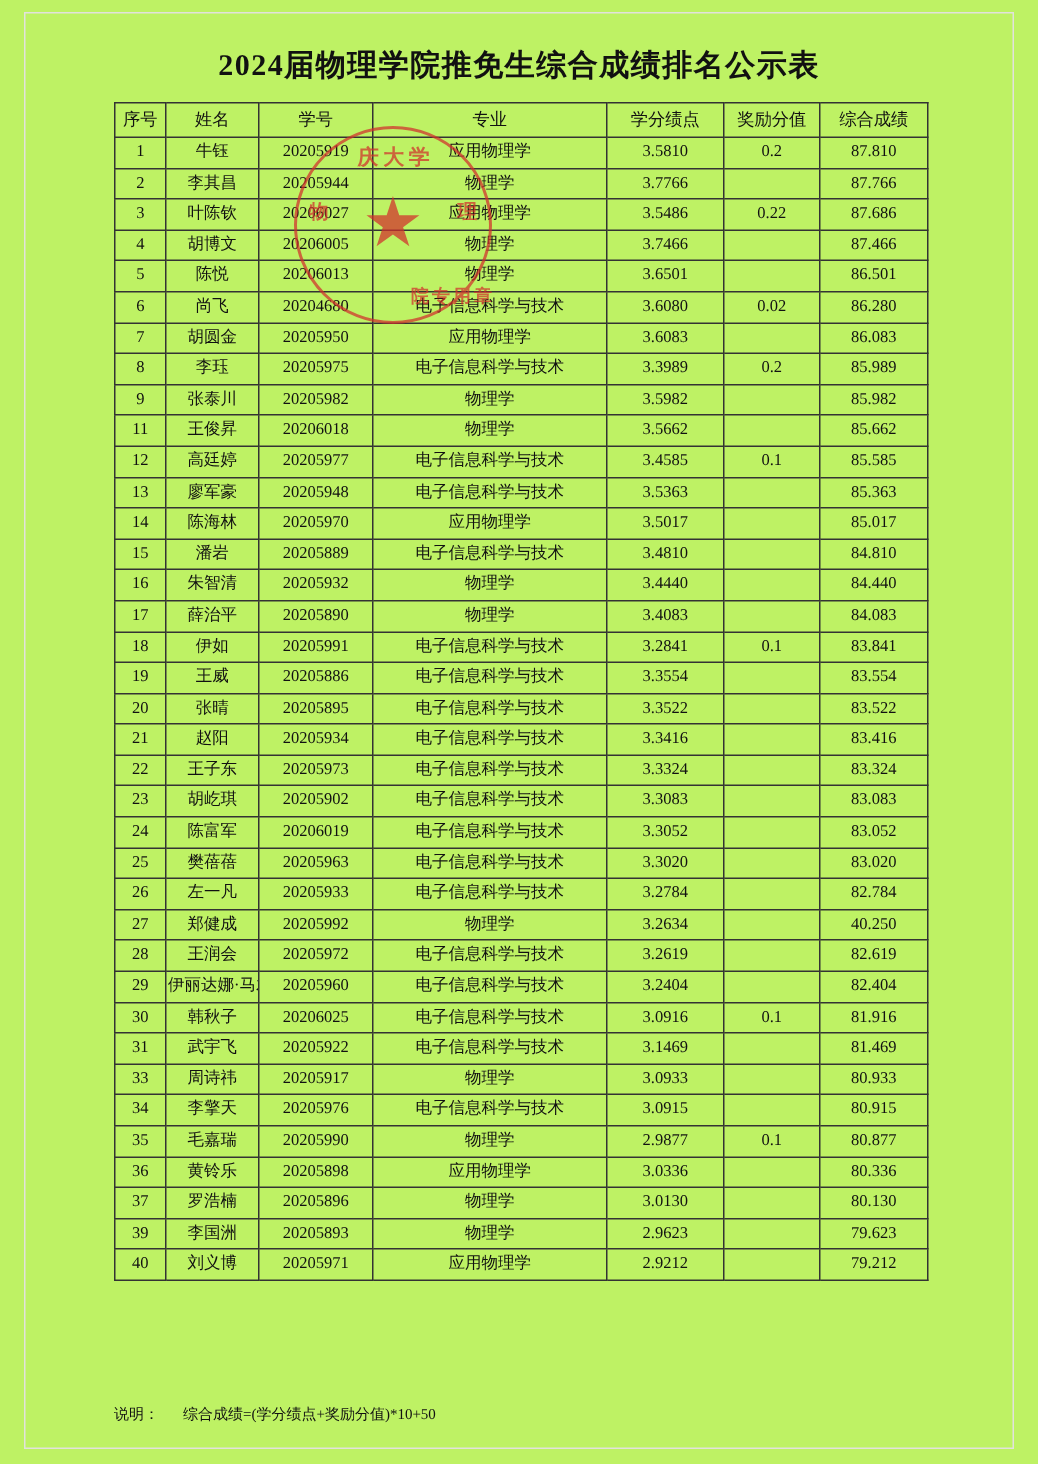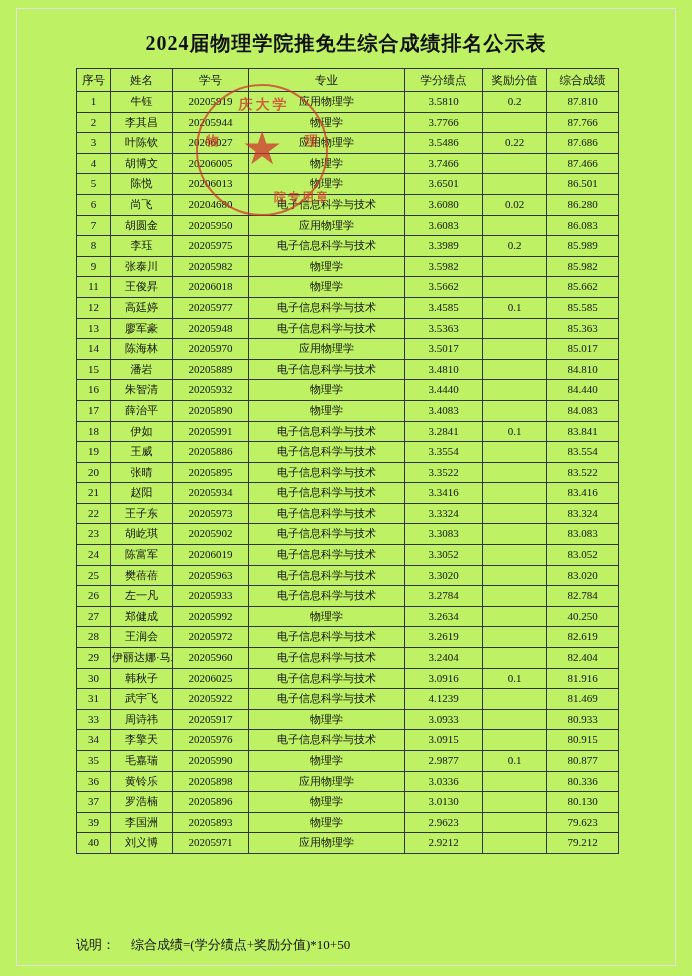--- a/index.html
+++ b/index.html
@@ -80,21 +80,21 @@
   td.two-line {
     white-space: normal;
     line-height: 1.15;
     font-size: 10.5px;
     height: 32px;
   }
   .note {
     position: absolute;
     left: 76px;
     top: 936px;
-    font-size: 13px;
+    font-size: 10px;
   }
   .note .note-label { margin-right: 16px; }
 
   
   .seal {
     position: absolute;
     left: 196px;
     top: 84px;
     width: 132px;
     height: 132px;
@@ -424,21 +424,21 @@
             <td>电子信息科学与技术</td>
             <td>3.0916</td>
             <td>0.1</td>
             <td>81.916</td>
           </tr>
           <tr>
             <td>31</td>
             <td class="name">武宇飞</td>
             <td>20205922</td>
             <td>电子信息科学与技术</td>
-            <td>4.1239</td>
+            <td>3.1469</td>
             <td></td>
             <td>81.469</td>
           </tr>
           <tr>
             <td>33</td>
             <td class="name">周诗祎</td>
             <td>20205917</td>
             <td>物理学</td>
             <td>3.0933</td>
             <td></td>

